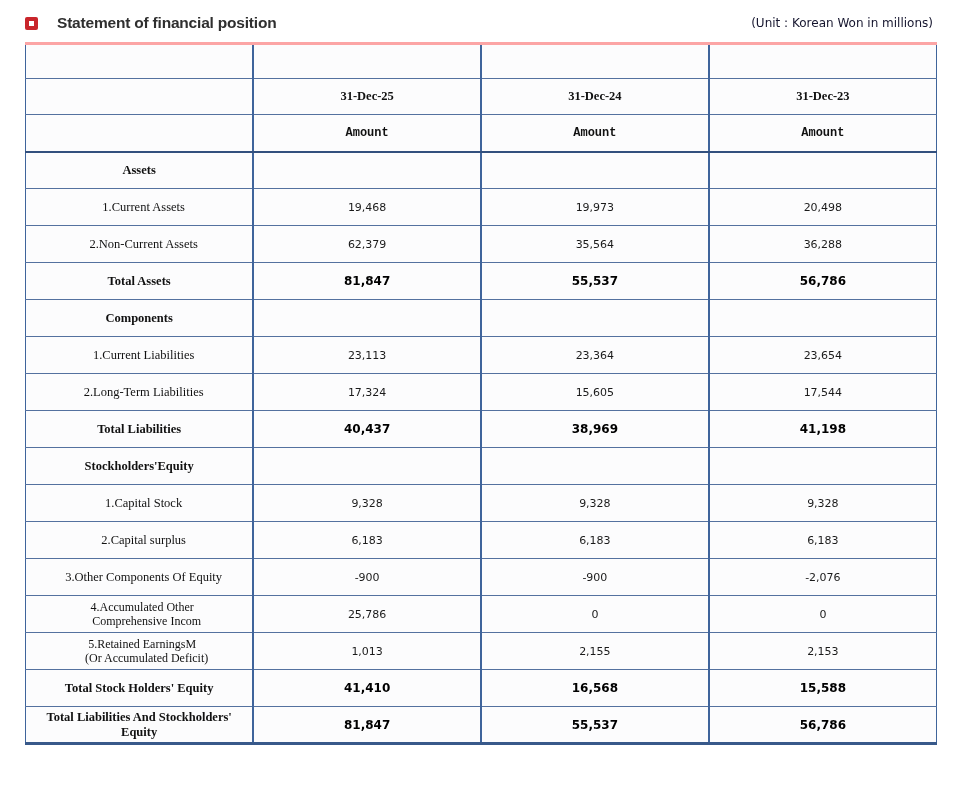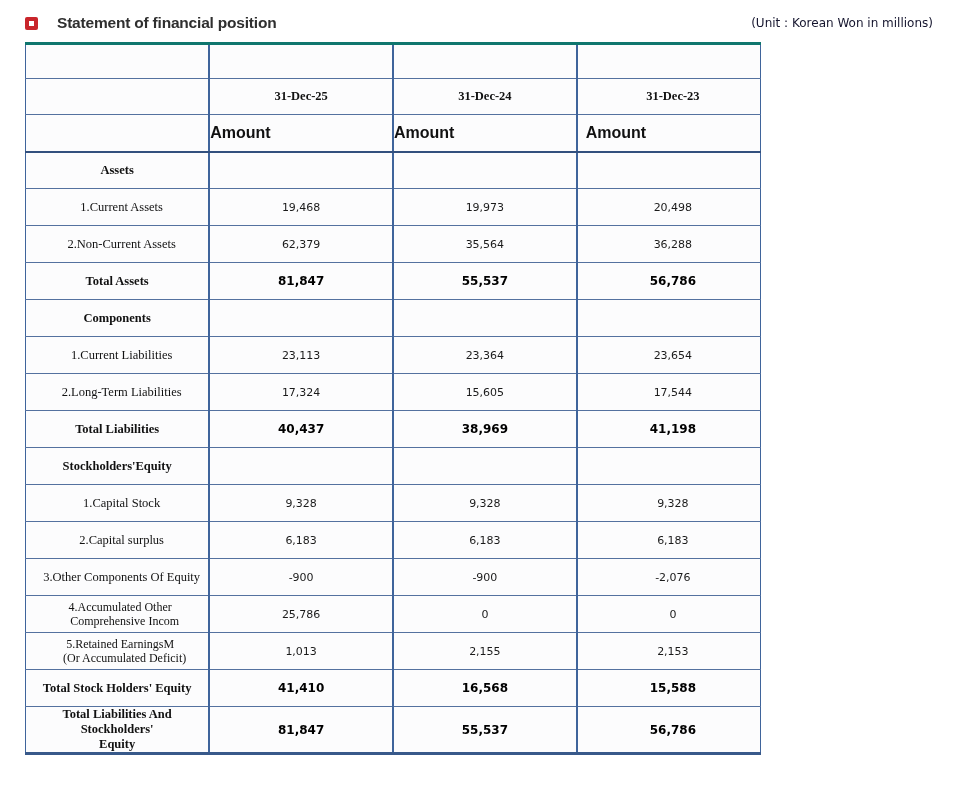--- a/index.html
+++ b/index.html
@@ -14,33 +14,33 @@
   .hdr{display:flex;justify-content:space-between;align-items:center;height:24px;margin-bottom:7px;}
   .hdr-left{display:flex;align-items:center;gap:19px;}
   .title-icon{width:13px;height:13px;background:#c9252b;border-radius:2px;
     display:inline-flex;align-items:center;justify-content:center;flex:0 0 auto;}
   .title-icon .inner{width:5px;height:5px;background:#ffffff;display:block;}
   .page-title{font-size:15.5px;font-weight:bold;color:#2f2f2f;letter-spacing:-0.2px;}
   .unit-note{font-size:12px;color:#15152e;font-family:"DejaVu Sans","Liberation Sans",sans-serif;}
 
   
   table.fin{
-    border-collapse:collapse;table-layout:fixed;width:736px;
-    border-top:3px solid #0f766e;border-bottom:3px solid #38598a;
+    border-collapse:collapse;table-layout:fixed;width:912px;
+    border-top:3px solid #fca5a5;border-bottom:3px solid #38598a;
     background:#e5e5e5;
   }
   table.fin col{width:25%;}
   table.fin td{
     border-top:1px solid #54719f;border-bottom:1px solid #54719f;
     border-left:2px solid #3f649b;border-right:2px solid #3f649b;
     vertical-align:middle;padding:0;overflow:hidden;
     background:#fcfcfd;
   }
   table.fin td:first-child{border-left-width:1px;}
-  table.fin td:last-child{border-right-width:1px;padding-left:8px;}
+  table.fin td:last-child{border-right-width:1px;}
 
   tr.r-blank{height:35px;}
   tr.r-dates{height:36px;}
   tr.r-amount{height:37px;}
   tr.r-amount td{border-bottom-width:2px;border-bottom-color:#32507e;}
   tr.r-section,tr.r-item,tr.r-total{height:37px;}
 
   .shade td{background:#ebecee;}
 
   
@@ -51,22 +51,22 @@
   tr.r-item td.label .l1{display:block;padding-left:9px;}
   tr.r-item.two td.label{font-size:12px;}
   tr.r-item.two td.label .l1{padding-left:6px;}
   tr.r-item.two td.label .l2{display:block;padding-left:15px;}
   tr.r-total.two td.label{font-size:12.5px;}
   tr.r-total.two td.label .l1,tr.r-total.two td.label .l2{display:block;padding-left:0;}
 
   
   td.chead{font-family:"Liberation Serif","DejaVu Serif",serif;font-weight:bold;
     font-size:12.5px;color:#111111;text-align:center;}
-  td.shead{font-family:Liberation Sans, sans-serif;font-weight:bold;
-    font-size:16px;color:#111111;}
+  td.shead{font-family:Liberation Mono, monospace;font-weight:bold;
+    font-size:12px;color:#111111;text-align:center;}
 
   
   td.val{font-family:"DejaVu Sans","Liberation Sans",sans-serif;font-size:11px;
     color:#1a1a1a;text-align:center;}
   tr.r-total td.val{font-weight:bold;font-size:12px;color:#000000;}
 </style>
 </head>
 <body>
 
 <div class="page">

